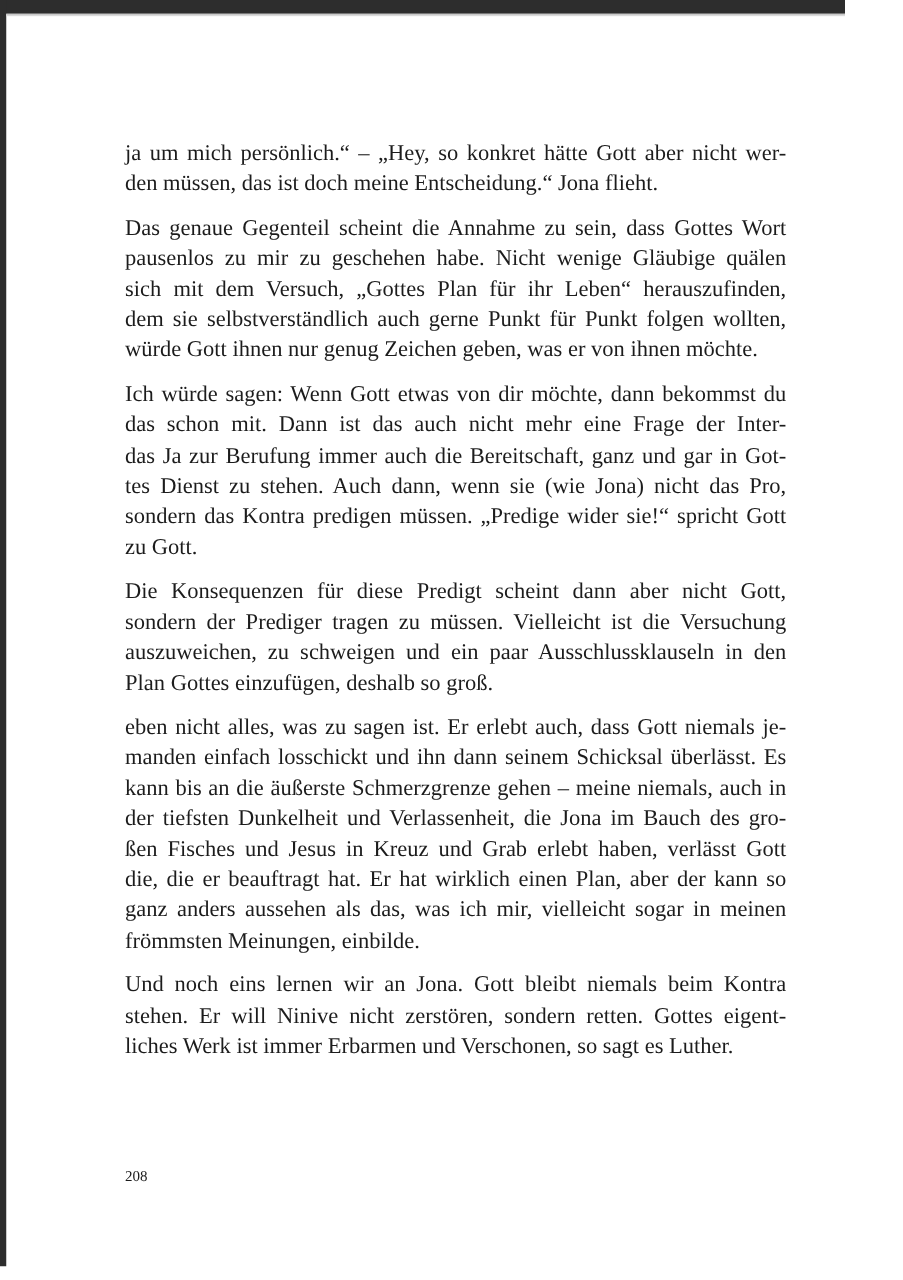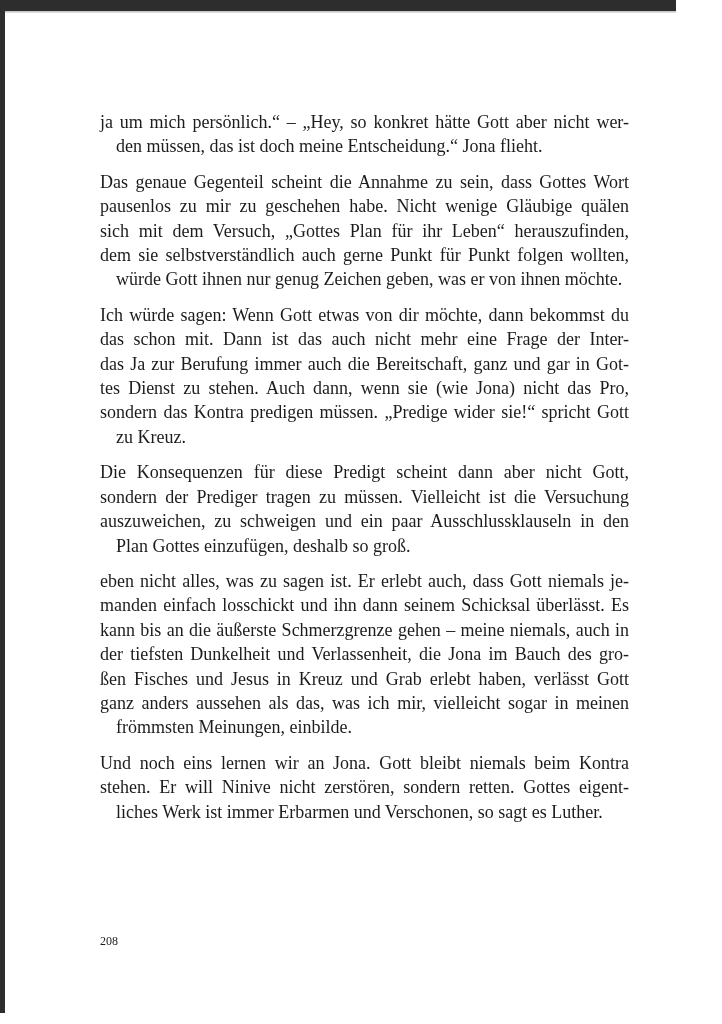--- a/index.html
+++ b/index.html
@@ -45,21 +45,20 @@
   .paragraph {
     margin: 0 0 11px 0;
   }
   .paragraph:last-child { margin-bottom: 0; }
   .text-line {
     text-align: justify;
     text-align-last: justify;
   }
   .text-line.last-line {
     text-align-last: left;
-    margin-left: 16px;
   }
   .page-number {
     position: absolute;
     top: 929px;
     left: 100px;
     font-size: 12px;
     line-height: 24.4px;
     color: #1c1c1c;
   }
 </style>
@@ -83,34 +82,35 @@
         <div class="text-line">sich mit dem Versuch, „Gottes Plan für ihr Leben“ herauszufinden,</div>
         <div class="text-line">dem sie selbstverständlich auch gerne Punkt für Punkt folgen wollten,</div>
         <div class="text-line last-line">würde Gott ihnen nur genug Zeichen geben, was er von ihnen möchte.</div>
       </div>
       <div class="paragraph">
         <div class="text-line">Ich würde sagen: Wenn Gott etwas von dir möchte, dann bekommst du</div>
         <div class="text-line">das schon mit. Dann ist das auch nicht mehr eine Frage der Inter-</div>
         <div class="text-line">das Ja zur Berufung immer auch die Bereitschaft, ganz und gar in Got-</div>
         <div class="text-line">tes Dienst zu stehen. Auch dann, wenn sie (wie Jona) nicht das Pro,</div>
         <div class="text-line">sondern das Kontra predigen müssen. „Predige wider sie!“ spricht Gott</div>
-        <div class="text-line last-line">zu Kreuz.</div>
+        <div class="text-line last-line">zu Gott.</div>
       </div>
       <div class="paragraph">
         <div class="text-line">Die Konsequenzen für diese Predigt scheint dann aber nicht Gott,</div>
         <div class="text-line">sondern der Prediger tragen zu müssen. Vielleicht ist die Versuchung</div>
         <div class="text-line">auszuweichen, zu schweigen und ein paar Ausschlussklauseln in den</div>
         <div class="text-line last-line">Plan Gottes einzufügen, deshalb so groß.</div>
       </div>
       <div class="paragraph">
         <div class="text-line">eben nicht alles, was zu sagen ist. Er erlebt auch, dass Gott niemals je-</div>
         <div class="text-line">manden einfach losschickt und ihn dann seinem Schicksal überlässt. Es</div>
         <div class="text-line">kann bis an die äußerste Schmerzgrenze gehen – meine niemals, auch in</div>
         <div class="text-line">der tiefsten Dunkelheit und Verlassenheit, die Jona im Bauch des gro-</div>
         <div class="text-line">ßen Fisches und Jesus in Kreuz und Grab erlebt haben, verlässt Gott</div>
+        <div class="text-line">die, die er beauftragt hat. Er hat wirklich einen Plan, aber der kann so</div>
         <div class="text-line">ganz anders aussehen als das, was ich mir, vielleicht sogar in meinen</div>
         <div class="text-line last-line">frömmsten Meinungen, einbilde.</div>
       </div>
       <div class="paragraph">
         <div class="text-line">Und noch eins lernen wir an Jona. Gott bleibt niemals beim Kontra</div>
         <div class="text-line">stehen. Er will Ninive nicht zerstören, sondern retten. Gottes eigent-</div>
         <div class="text-line last-line">liches Werk ist immer Erbarmen und Verschonen, so sagt es Luther.</div>
       </div>
     </div>
 

